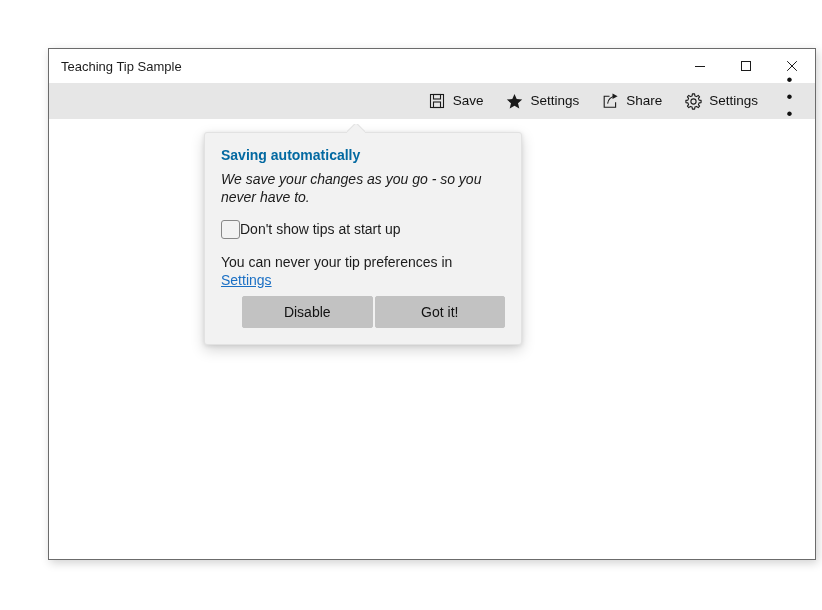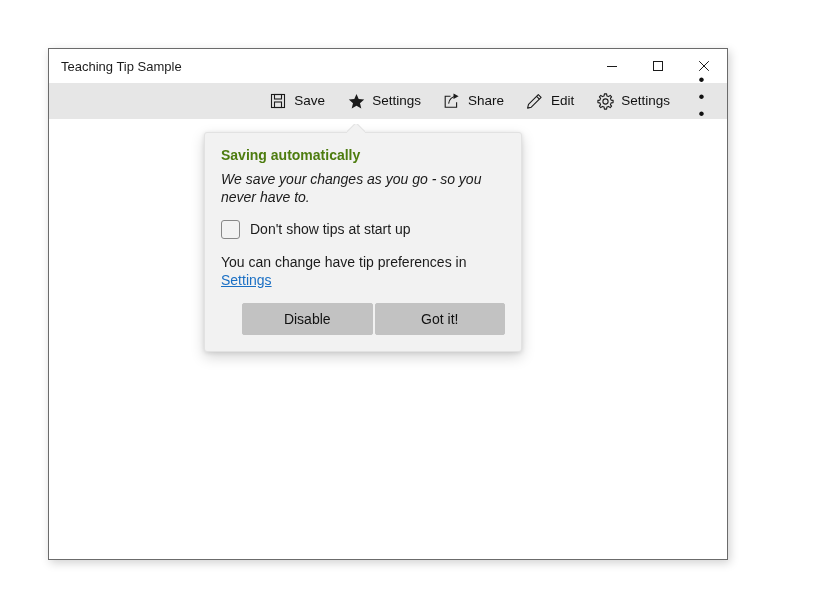--- a/index.html
+++ b/index.html
@@ -15,21 +15,21 @@
     -webkit-font-smoothing: antialiased;
     overflow: hidden;
     position: relative;
   }
 
   
   .app-window {
     position: absolute;
     left: 48px;
     top: 48px;
-    width: 680px;
+    width: 768px;
     height: 512px;
     background: #ffffff;
     border: 1px solid #6b6b6b;
     box-sizing: border-box;
     box-shadow: 2px 3px 9px rgba(0,0,0,0.18);
   }
 
   
   .titlebar {
     position: relative;
@@ -155,35 +155,34 @@
     background: #f2f2f2;
     border-left: 1px solid #e2e2e2;
     border-top: 1px solid #e2e2e2;
     transform: rotate(45deg);
     transform-origin: center;
     margin-left: 2px;
   }
   .tip-title {
     font-size: 14px;
     font-weight: bold;
-    color: #4d7c0f;
+    color: #0369a1;
     margin: 0 0 6px 0;
     line-height: 1.2;
   }
   .tip-subtitle {
     font-size: 14px;
     color: #1b1b1b;
     margin: 0;
     line-height: 1.32;
     font-style: italic;
   }
   .tip-checkbox-row {
     display: flex;
     align-items: center;
-    gap: 10px;
     margin-top: 13px;
   }
   .checkbox-box {
     width: 19px;
     height: 19px;
     border: 1px solid #878787;
     border-radius: 3px;
     background: #f2f2f2;
     box-sizing: border-box;
     flex: 0 0 auto;
@@ -200,21 +199,21 @@
     line-height: 1.3;
   }
   .tip-link {
     color: #1a6fc4;
     text-decoration: underline;
     cursor: default;
   }
   .tip-buttons {
     display: flex;
     gap: 2px;
-    margin-top: 14px;
+    margin-top: 7px;
     padding-left: 21px;
   }
   .tip-button {
     flex: 1 1 0;
     height: 32px;
     background: #c2c2c2;
     border: 1px solid #c2c2c2;
     border-radius: 2px;
     font-family: "Liberation Sans", sans-serif;
     font-size: 14px;
@@ -285,29 +284,20 @@
       <span class="cmd-icon">
         <svg width="17" height="17" viewBox="0 0 17 17">
           <path d="M7.5 3.2 H2.2 V14.2 H13.6 V9.2" fill="none" stroke="#1b1b1b" stroke-width="1.1"></path>
           <path d="M5.6 10.6 C6.4 5.4 9.6 3.4 13.4 3.2" fill="none" stroke="#1b1b1b" stroke-width="1.1"></path>
           <polygon points="10.5,0.6 15.6,3.3 10.5,6.0" fill="#1b1b1b"></polygon>
         </svg>
       </span>
       <span class="cmd-label">Share</span>
     </button>
 
-    <button class="cmd-item">
-      <span class="cmd-icon">
-        <svg width="17" height="17" viewBox="0 0 17 17">
-          <path d="M12.3 1.6 L15.1 4.4 L5.3 14.2 L1.6 15.1 L2.5 11.4 Z" fill="none" stroke="#1b1b1b" stroke-width="1.1" stroke-linejoin="round"></path>
-          <line x1="10.6" y1="3.3" x2="13.4" y2="6.1" stroke="#1b1b1b" stroke-width="1.1"></line>
-        </svg>
-      </span>
-      <span class="cmd-label">Edit</span>
-    </button>
 
     <button class="cmd-item">
       <span class="cmd-icon">
         <svg width="17" height="17" viewBox="0 0 17 17">
           <g fill="none" stroke="#1b1b1b" stroke-width="1.1">
             <circle cx="8.5" cy="8.5" r="2.6"></circle>
             <path d="M8.5 0.9 L9.6 0.9 L9.9 2.9 L11.6 3.6 L13.2 2.4 L14.6 3.8 L13.4 5.4 L14.1 7.1 L16.1 7.4 L16.1 9.6 L14.1 9.9 L13.4 11.6 L14.6 13.2 L13.2 14.6 L11.6 13.4 L9.9 14.1 L9.6 16.1 L7.4 16.1 L7.1 14.1 L5.4 13.4 L3.8 14.6 L2.4 13.2 L3.6 11.6 L2.9 9.9 L0.9 9.6 L0.9 7.4 L2.9 7.1 L3.6 5.4 L2.4 3.8 L3.8 2.4 L5.4 3.6 L7.1 2.9 L7.4 0.9 Z" stroke-linejoin="round"></path>
           </g>
         </svg>
       </span>
@@ -325,21 +315,21 @@
       <div class="tip-tail"></div>
 
       <div class="tip-title">Saving automatically</div>
       <div class="tip-subtitle">We save your changes as you go - so you never have to.</div>
 
       <div class="tip-checkbox-row">
         <span class="checkbox-box"></span>
         <span class="checkbox-label">Don't show tips at start up</span>
       </div>
 
-      <div class="tip-footer-text"><span>You can change have tip preferences in </span><a class="tip-link" href="#">Settings</a></div>
+      <div class="tip-footer-text"><span>You can never your tip preferences in </span><a class="tip-link" href="#">Settings</a></div>
 
       <div class="tip-buttons">
         <button class="tip-button">Disable</button>
         <button class="tip-button">Got it!</button>
       </div>
     </div>
 
   </div>
 </div>
 

